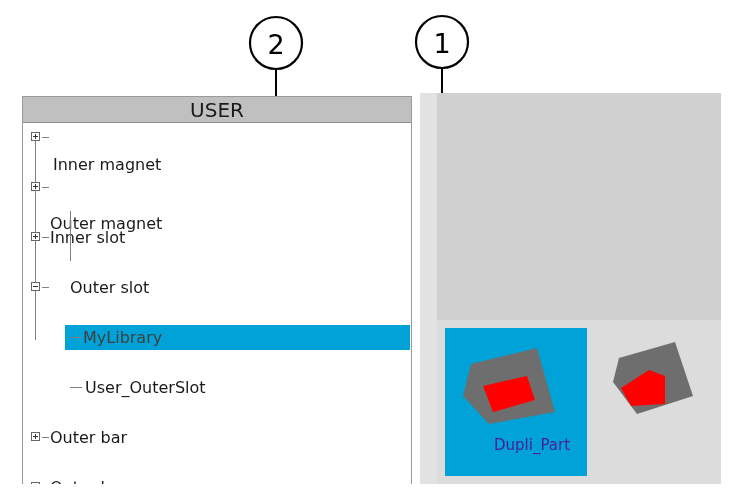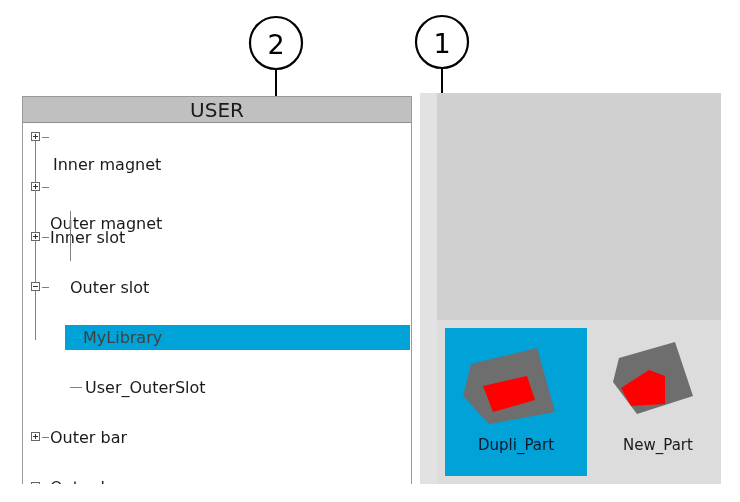--- a/index.html
+++ b/index.html
@@ -180,21 +180,21 @@
   }
   .part-name {
     position: absolute;
     left: 0;
     top: 108px;
     width: 142px;
     text-align: center;
     font-size: 15px;
     color: #1a1a1a;
   }
-  .part-tile.selected .part-name { color: #0f172a; }
+  .part-tile.selected .part-name { color: #4c1d95; margin-left: 16px; }
 </style>
 </head>
 <body>
 
 <svg class="callout-svg" viewBox="0 0 740 502">
   <line class="callout-line" x1="276" y1="69" x2="276" y2="239"></line>
   <line class="callout-line" x1="442" y1="68" x2="442" y2="353"></line>
   <circle class="callout-dot" cx="276" cy="238" r="6"></circle>
   <circle class="callout-dot" cx="442" cy="353" r="6"></circle>
   <circle class="callout-circle" cx="276" cy="43" r="26"></circle>
@@ -288,17 +288,16 @@
         <path d="M38,52 L82,42 L90,66 L48,78 Z" fill="#ff0000"></path>
       </svg>
       <div class="part-name">Dupli_Part</div>
     </div>
 
     <div class="part-tile" style="left:150px; top:8px;">
       <svg class="part-thumb" viewBox="0 0 142 100">
         <path d="M26,48 L32,24 L88,8 L106,62 L50,80 Z" fill="#6e6e6e"></path>
         <path d="M34,54 L62,36 L78,42 L78,70 L44,72 Z" fill="#ff0000"></path>
       </svg>
-      <div class="part-name">New_Part</div>
     </div>
 
   </div>
 </div>
 
 </body></html>

